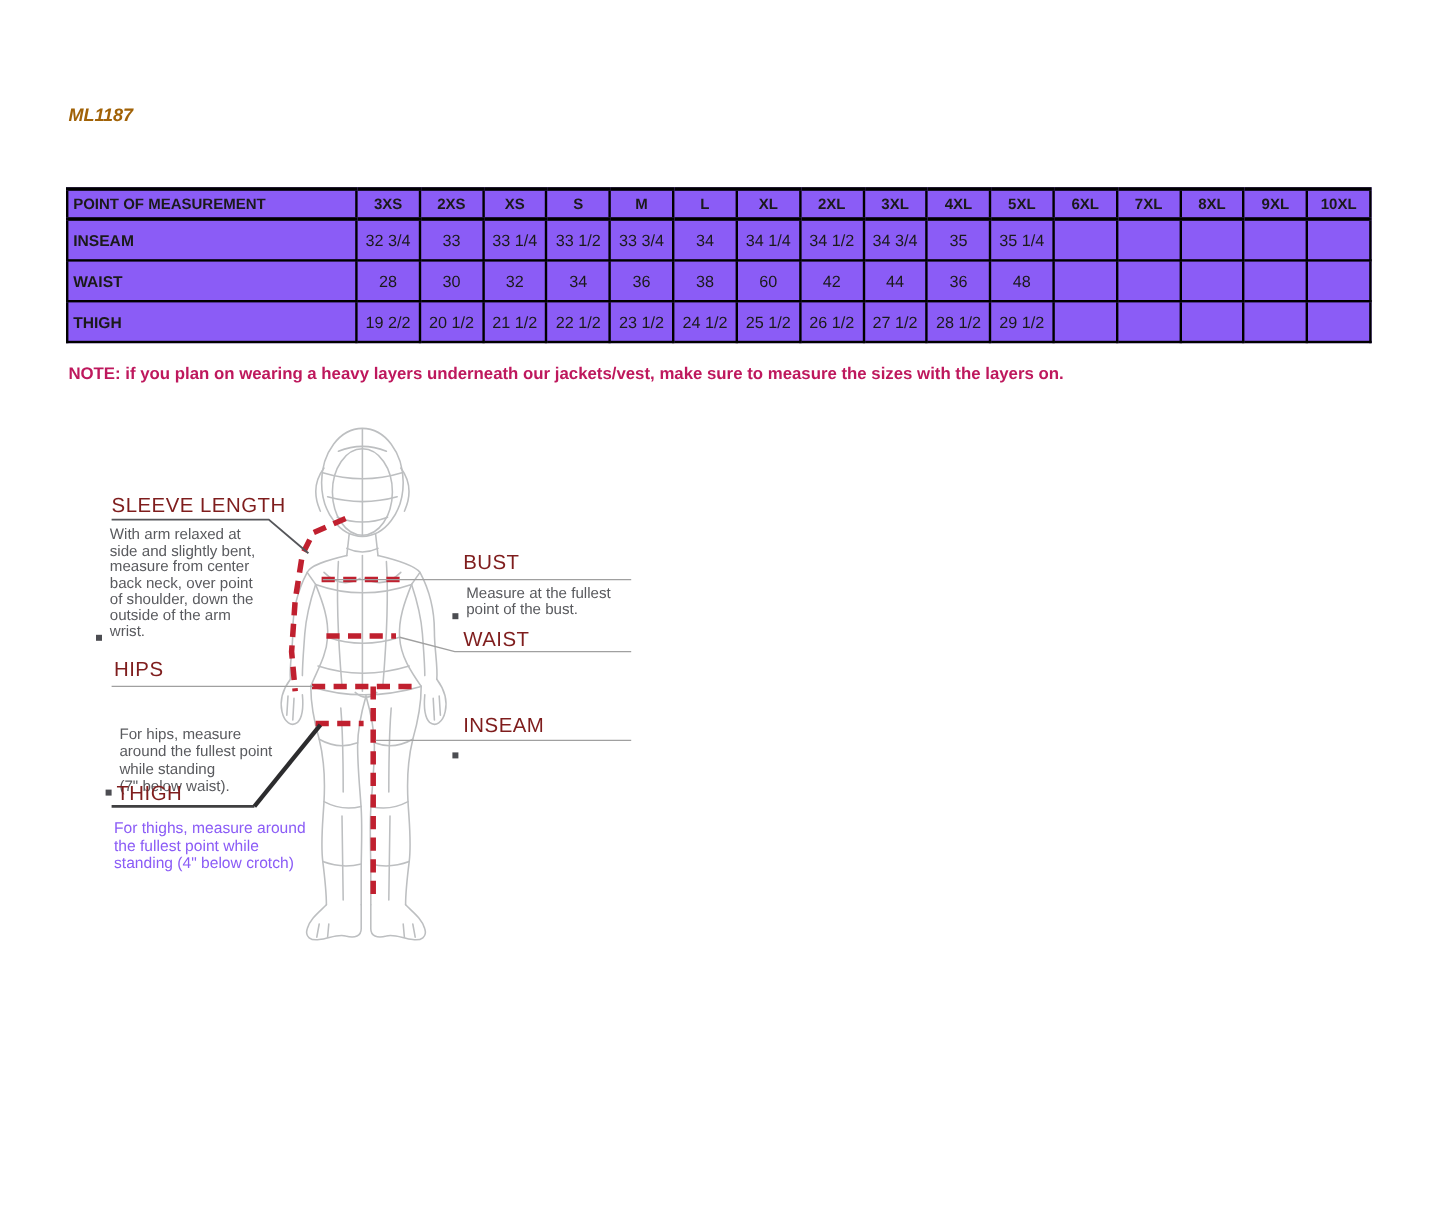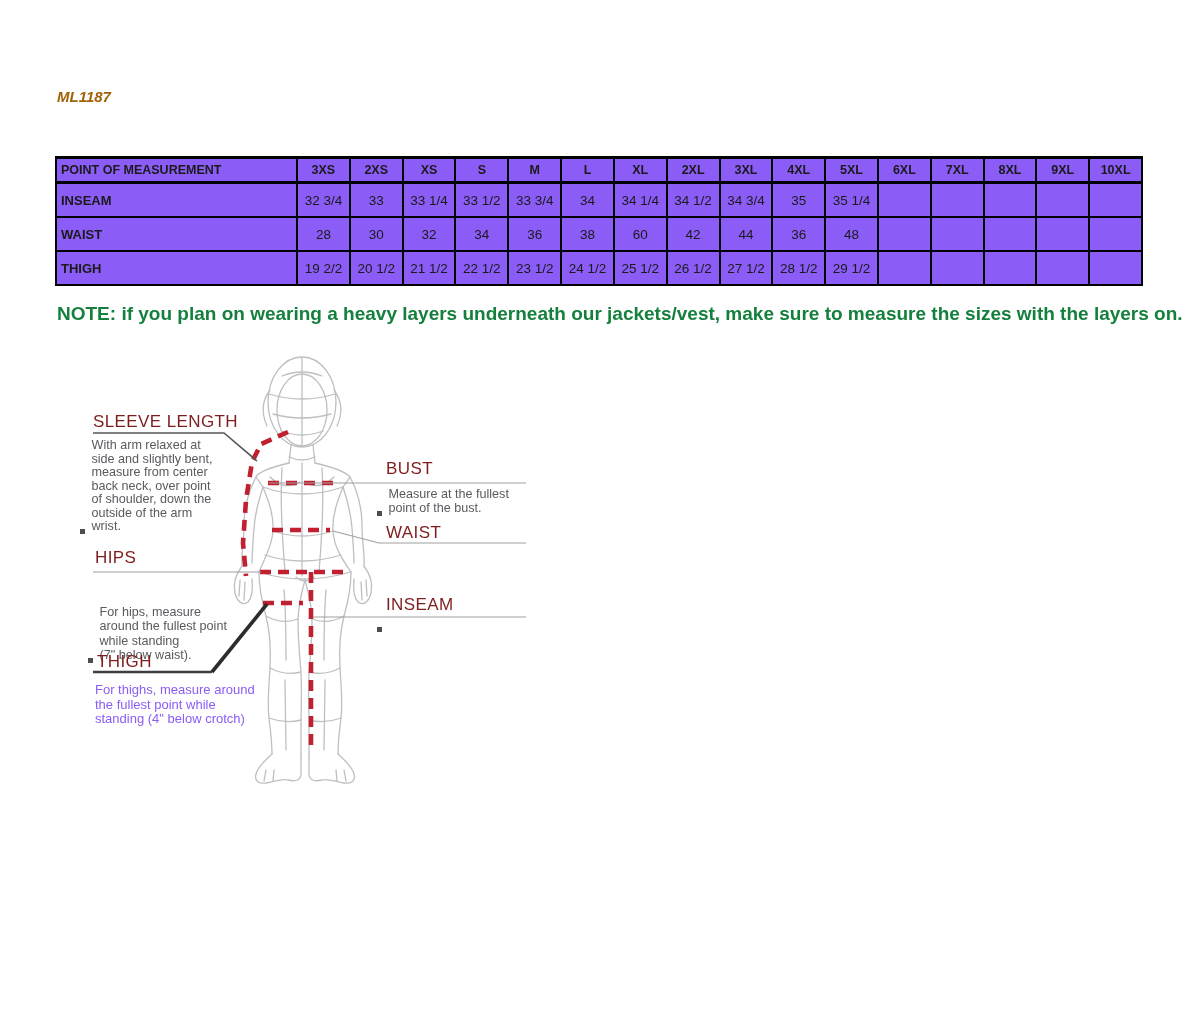--- a/index.html
+++ b/index.html
@@ -9,21 +9,21 @@
   
   .size-table{position:absolute;left:55px;top:156px;width:1088px;border-collapse:collapse;
               table-layout:fixed;background:#8b5cf6;}
   .size-table th,.size-table td{border:2px solid #000;font-size:13px;text-align:center;
               padding:0;overflow:hidden;white-space:nowrap;}
   .size-table thead th{height:22px;font-weight:bold;border-top-width:3px;border-bottom-width:3px;font-size:12.5px;}
   .size-table tbody th,.size-table tbody td{height:32px;}
   .size-table .pom{width:235px;text-align:left;padding-left:4px;}
   .size-table tbody th{font-weight:bold;font-size:13px;}
   .size-table tbody td{font-weight:normal;font-size:13.5px;}
-  .note{position:absolute;left:57px;top:303px;font-size:19px;font-weight:bold;color:#15803d;}
+  .note{position:absolute;left:57px;top:303px;font-size:14px;font-weight:bold;color:#be185d;}
   
   .diagram{position:absolute;left:0;top:0;width:1200px;height:1026px;}
   .fig-svg{position:absolute;left:60px;top:350px;width:500px;height:450px;}
   .dheading{position:absolute;font-size:17px;color:#7f1d1d;letter-spacing:.4px;white-space:nowrap;}
   .dtext{position:absolute;display:flex;gap:7px;color:#595a5e;align-items:flex-end;}
   .dtext .bullet{flex:none;width:4.5px;height:4.5px;background:#4c4d52;margin-top:5px;}
   .dtext .body{white-space:pre-line;font-size:12.6px;line-height:14.4px;}
   #sleeve-heading{left:93px;top:412px;}
   #sleeve-text{left:80px;top:439px;width:160px;}
   #sleeve-text .body{line-height:13.5px;}

